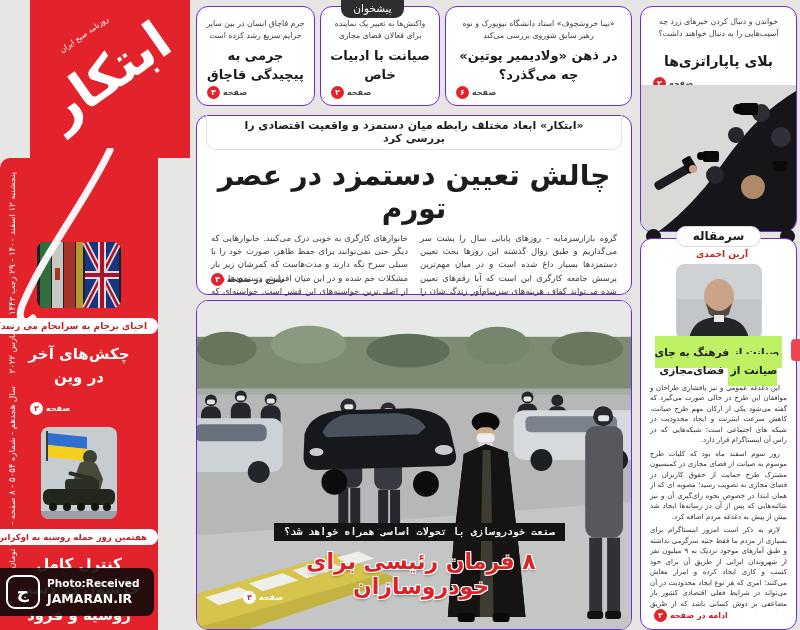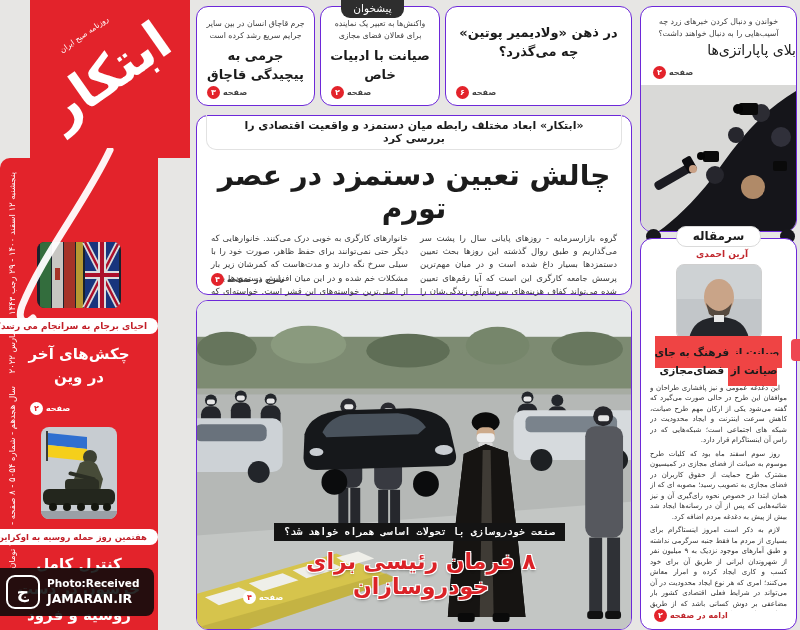--- a/index.html
+++ b/index.html
@@ -49,21 +49,21 @@
   .pcard .kick{font-size:7.8px;color:#3c3c3c;text-align:center;line-height:1.5;}
   .pcard .ttl{font-size:13px;font-weight:bold;text-align:center;line-height:1.45;margin-top:6px;}
   .pcard .pb{position:absolute;bottom:6px;left:10px;}
   #card-putin{left:445px;top:6px;width:187px;height:100px;}
   #card-sianat{left:320px;top:6px;width:120px;height:100px;}
   #card-jorm{left:196px;top:6px;width:119px;height:100px;}
 
   
   #card-pap{left:640px;top:6px;width:157px;height:226px;overflow:hidden;padding-top:9px;}
   #card-pap .kick{font-size:7.8px;color:#3c3c3c;text-align:center;line-height:1.5;margin:0 8px;}
-  #card-pap .ttl{font-size:14px;font-weight:normal;text-align:right;margin-top:3px;}
+  #card-pap .ttl{font-size:14px;font-weight:bold;text-align:center;margin-top:14px;}
   #card-pap .pb{margin:2px 0 0 12px;text-align:left;}
   #card-pap svg{position:absolute;left:0;bottom:0;width:155px;height:146px;}
   .ear{position:absolute;width:15px;height:15px;background:#17171c;border-radius:50%;z-index:1;}
 
   
   #card-main{left:196px;top:115px;width:436px;height:180px;}
   .main-kicker{width:max-content;max-width:88%;margin:-1px auto 0;border:1px solid #e2e2e2;border-top:none;
                border-radius:0 0 10px 10px;padding:4px 16px;font-size:11px;font-weight:bold;text-align:center;}
   .main-headline{font-size:28px;font-weight:bold;text-align:center;margin:9px 10px 7px;letter-spacing:-.5px;}
   .main-body{display:flex;gap:12px;margin:0 14px;}
@@ -80,21 +80,21 @@
                text-shadow:-1px -1px 0 #fff,1px -1px 0 #fff,-1px 1px 0 #fff,1px 1px 0 #fff,0 2px 3px rgba(0,0,0,.35);}
   .photo-badge{position:absolute;left:46px;top:290px;z-index:3;}
 
   
   #card-ed{left:640px;top:238px;width:157px;height:392px;z-index:2;}
   .ed-head{width:max-content;margin:-13px auto 0;background:#fff;border:1px solid #dadada;border-radius:10px;
            padding:2px 16px 3px;font-size:12px;font-weight:bold;position:relative;z-index:3;}
   .ed-author{font-size:9px;color:#c0262c;text-align:center;margin-top:2px;font-weight:bold;margin-left:7px;}
   .ed-portrait{width:84px;height:74px;margin:5px auto 4px;border-radius:8px;overflow:hidden;border:1px solid #cfcfcf;}
   .ed-title{font-size:10.5px;font-weight:bold;text-align:center;line-height:1.7;margin:2px 6px;}
-  .ed-title .hl{background:#ef4444;padding:10px 3px;}
+  .ed-title .hl{background:#bef264;padding:10px 3px;}
   .ed-tab{position:absolute;right:-6px;top:100px;width:11px;height:22px;background:#ee4651;border-radius:4px 0 0 4px;}
   .ed-text{margin:3px 9px 0;font-size:7px;line-height:1.5;text-align:justify;color:#2e2e2e;
            max-height:228px;overflow:hidden;}
   .ed-text p{margin:0 0 3px;text-indent:7px;}
   #card-ed .pb{position:absolute;bottom:6px;left:10px;background:#fff;padding:1px 3px;}
 
   
   .watermark{position:absolute;left:0;bottom:14px;width:154px;display:flex;align-items:center;gap:7px;
              background:rgba(10,10,10,.88);padding:7px 6px;direction:ltr;border-radius:0 8px 8px 0;
              box-sizing:border-box;z-index:4;color:#fff;}
@@ -170,20 +170,21 @@
   </svg>
 
   <div class="dateline">
     <span>پنجشنبه ۱۲ اسفند ۱۴۰۰ - ۲۹ رجب ۱۴۴۳ - ۳ مارس ۲۰۲۲</span>
     <span>سال هجدهم - شماره ۵۰۵۴ - ۸ صفحه - ۲۰۰۰ تومان</span>
   </div>
 
   <div id="pishkhan">پیشخوان</div>
 
   <div class="card pcard" id="card-putin">
+    <div class="kick">«نینا خروشچوف» استاد دانشگاه نیویورک و نوه رهبر سابق شوروی بررسی می‌کند</div>
     <div class="ttl">در ذهن «ولادیمیر پوتین» چه می‌گذرد؟</div>
     <span class="pbadge pb">
       <span>صفحه</span>
       <span class="dot">۶</span>
     </span>
   </div>
   <div class="card pcard" id="card-sianat">
     <div class="kick">واکنش‌ها به تعبیر یک نماینده برای فعالان فضای مجازی</div>
     <div class="ttl">صیانت با ادبیات خاص</div>
     <span class="pbadge pb">

